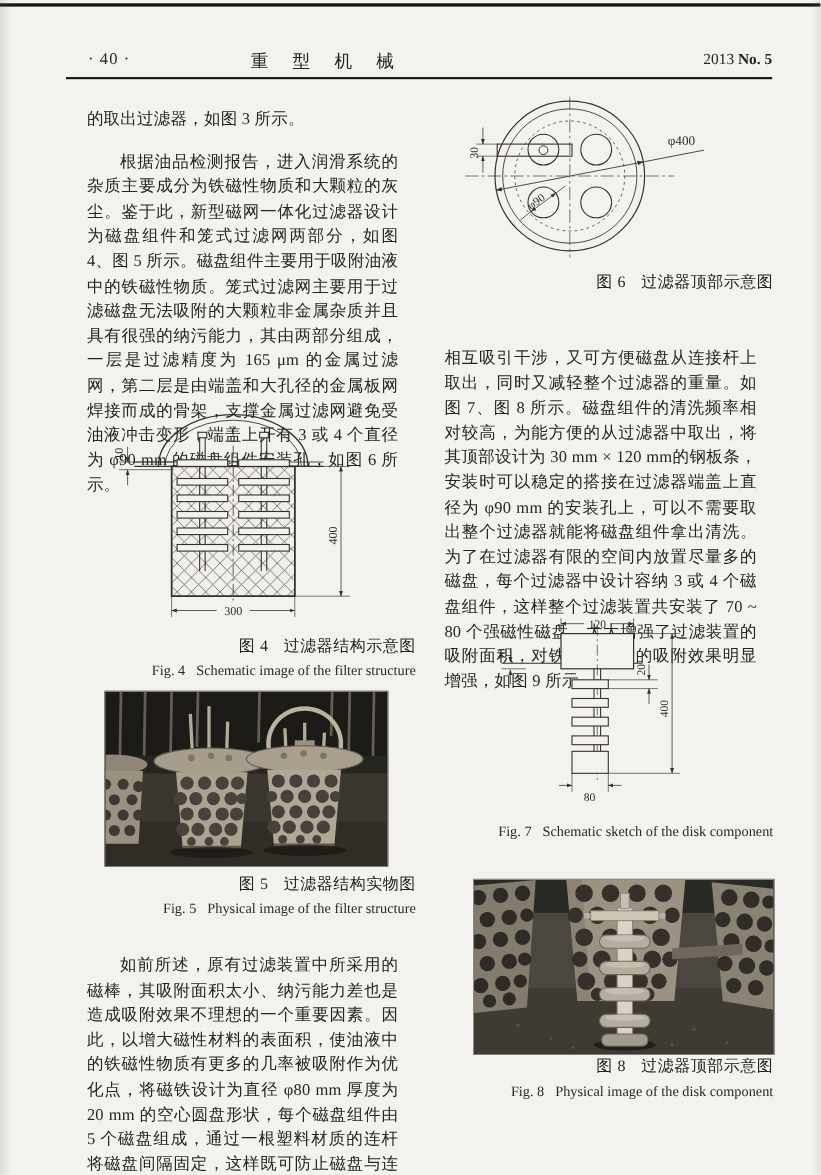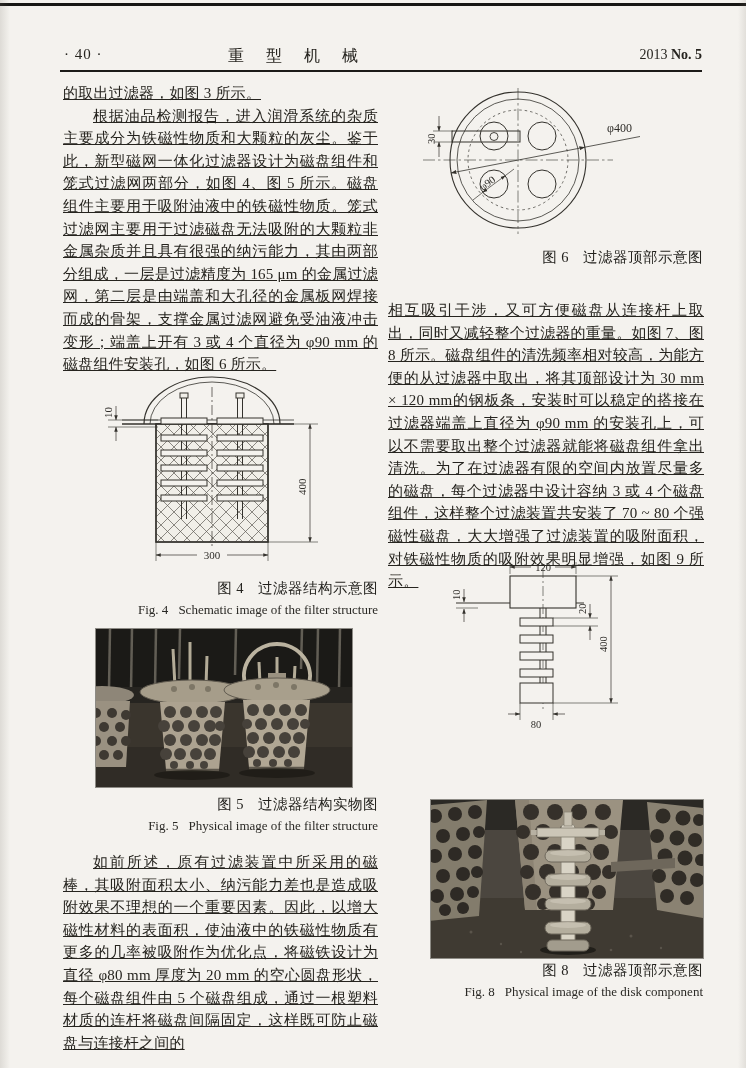--- a/index.html
+++ b/index.html
@@ -8,30 +8,30 @@
     background:#f4f2ee;
     font-family:"Liberation Serif","DejaVu Serif",serif;
     color:#26241f;
   }
   .scan-topline{position:absolute;top:3px;left:0;width:746px;height:3px;background:#171614;}
   .scan-edge-left{position:absolute;top:0;left:0;width:10px;height:1068px;
     background:linear-gradient(90deg,rgba(120,115,105,.18),rgba(0,0,0,0));}
   .scan-edge-right{position:absolute;top:0;right:0;width:8px;height:1068px;
     background:linear-gradient(270deg,rgba(120,115,105,.15),rgba(0,0,0,0));}
 
-  .hdr-pagenum{position:absolute;left:64px;top:46px;font-size:15px;letter-spacing:1px;}
+  .hdr-pagenum{position:absolute;left:80px;top:46px;font-size:15px;letter-spacing:1px;}
   .hdr-title{position:absolute;left:0;top:46px;width:595px;text-align:center;
     font-size:16px;letter-spacing:9px;}
   .hdr-issue{position:absolute;right:44px;top:47px;font-size:14px;}
   .hdr-issue b{font-weight:700;}
   .hdr-rule{position:absolute;left:60px;top:70px;width:642px;height:2px;background:#1c1b18;}
 
   .col-text{position:absolute;font-size:15px;line-height:22.6px;
     text-align:justify;text-justify:inter-character;letter-spacing:.2px;}
-  .col-text p{margin:0;text-decoration:underline;}
+  .col-text p{margin:16px;}
   .col-text p.indent{text-indent:2em;}
 
   .blk-left-top{left:63px;top:82px;width:315px;}
   .blk-left-bot{left:63px;top:851px;width:315px;}
   .blk-right-mid{left:388px;top:299px;width:316px;}
 
   .fig-svg{position:absolute;}
   .dimtxt{font-family:"Liberation Serif","DejaVu Serif",serif;fill:#2e2c28;}
 
   .photo{position:absolute;border:1px solid #8d8b85;background:#111;line-height:0;}
@@ -343,20 +343,21 @@
     <line x1="127" y1="158" x2="115" y2="158" stroke-width="0.7" marker-end="url(#arr7)"></line>
   </g>
   <text class="dimtxt" font-size="10.5" x="105" y="15" text-anchor="middle">120</text>
   <text class="dimtxt" font-size="10.5" transform="translate(22,44) rotate(-90)">10</text>
   <text class="dimtxt" font-size="10.5" transform="translate(148,58) rotate(-90)">20</text>
   <text class="dimtxt" font-size="10.5" transform="translate(169,96) rotate(-90)">400</text>
   <text class="dimtxt" font-size="10.5" x="98" y="172" text-anchor="middle">80</text>
 </svg>
 
 <div class="fig-cap" style="left:388px;top:745px;">
+  <div class="en"><span>Fig. 7</span><span class="gap"></span><span>Schematic sketch of the disk component</span></div>
 </div>
 
 <div class="photo" style="left:430px;top:799px;">
 <svg width="272" height="158" viewBox="0 0 272 158">
   <rect width="272" height="158" fill="#413d37"></rect>
   <rect width="272" height="34" fill="#2b2925"></rect>
   <rect y="30" width="272" height="70" fill="#4b463f"></rect>
   <rect y="98" width="272" height="60" fill="#3f3a32"></rect>
 
   <g>

